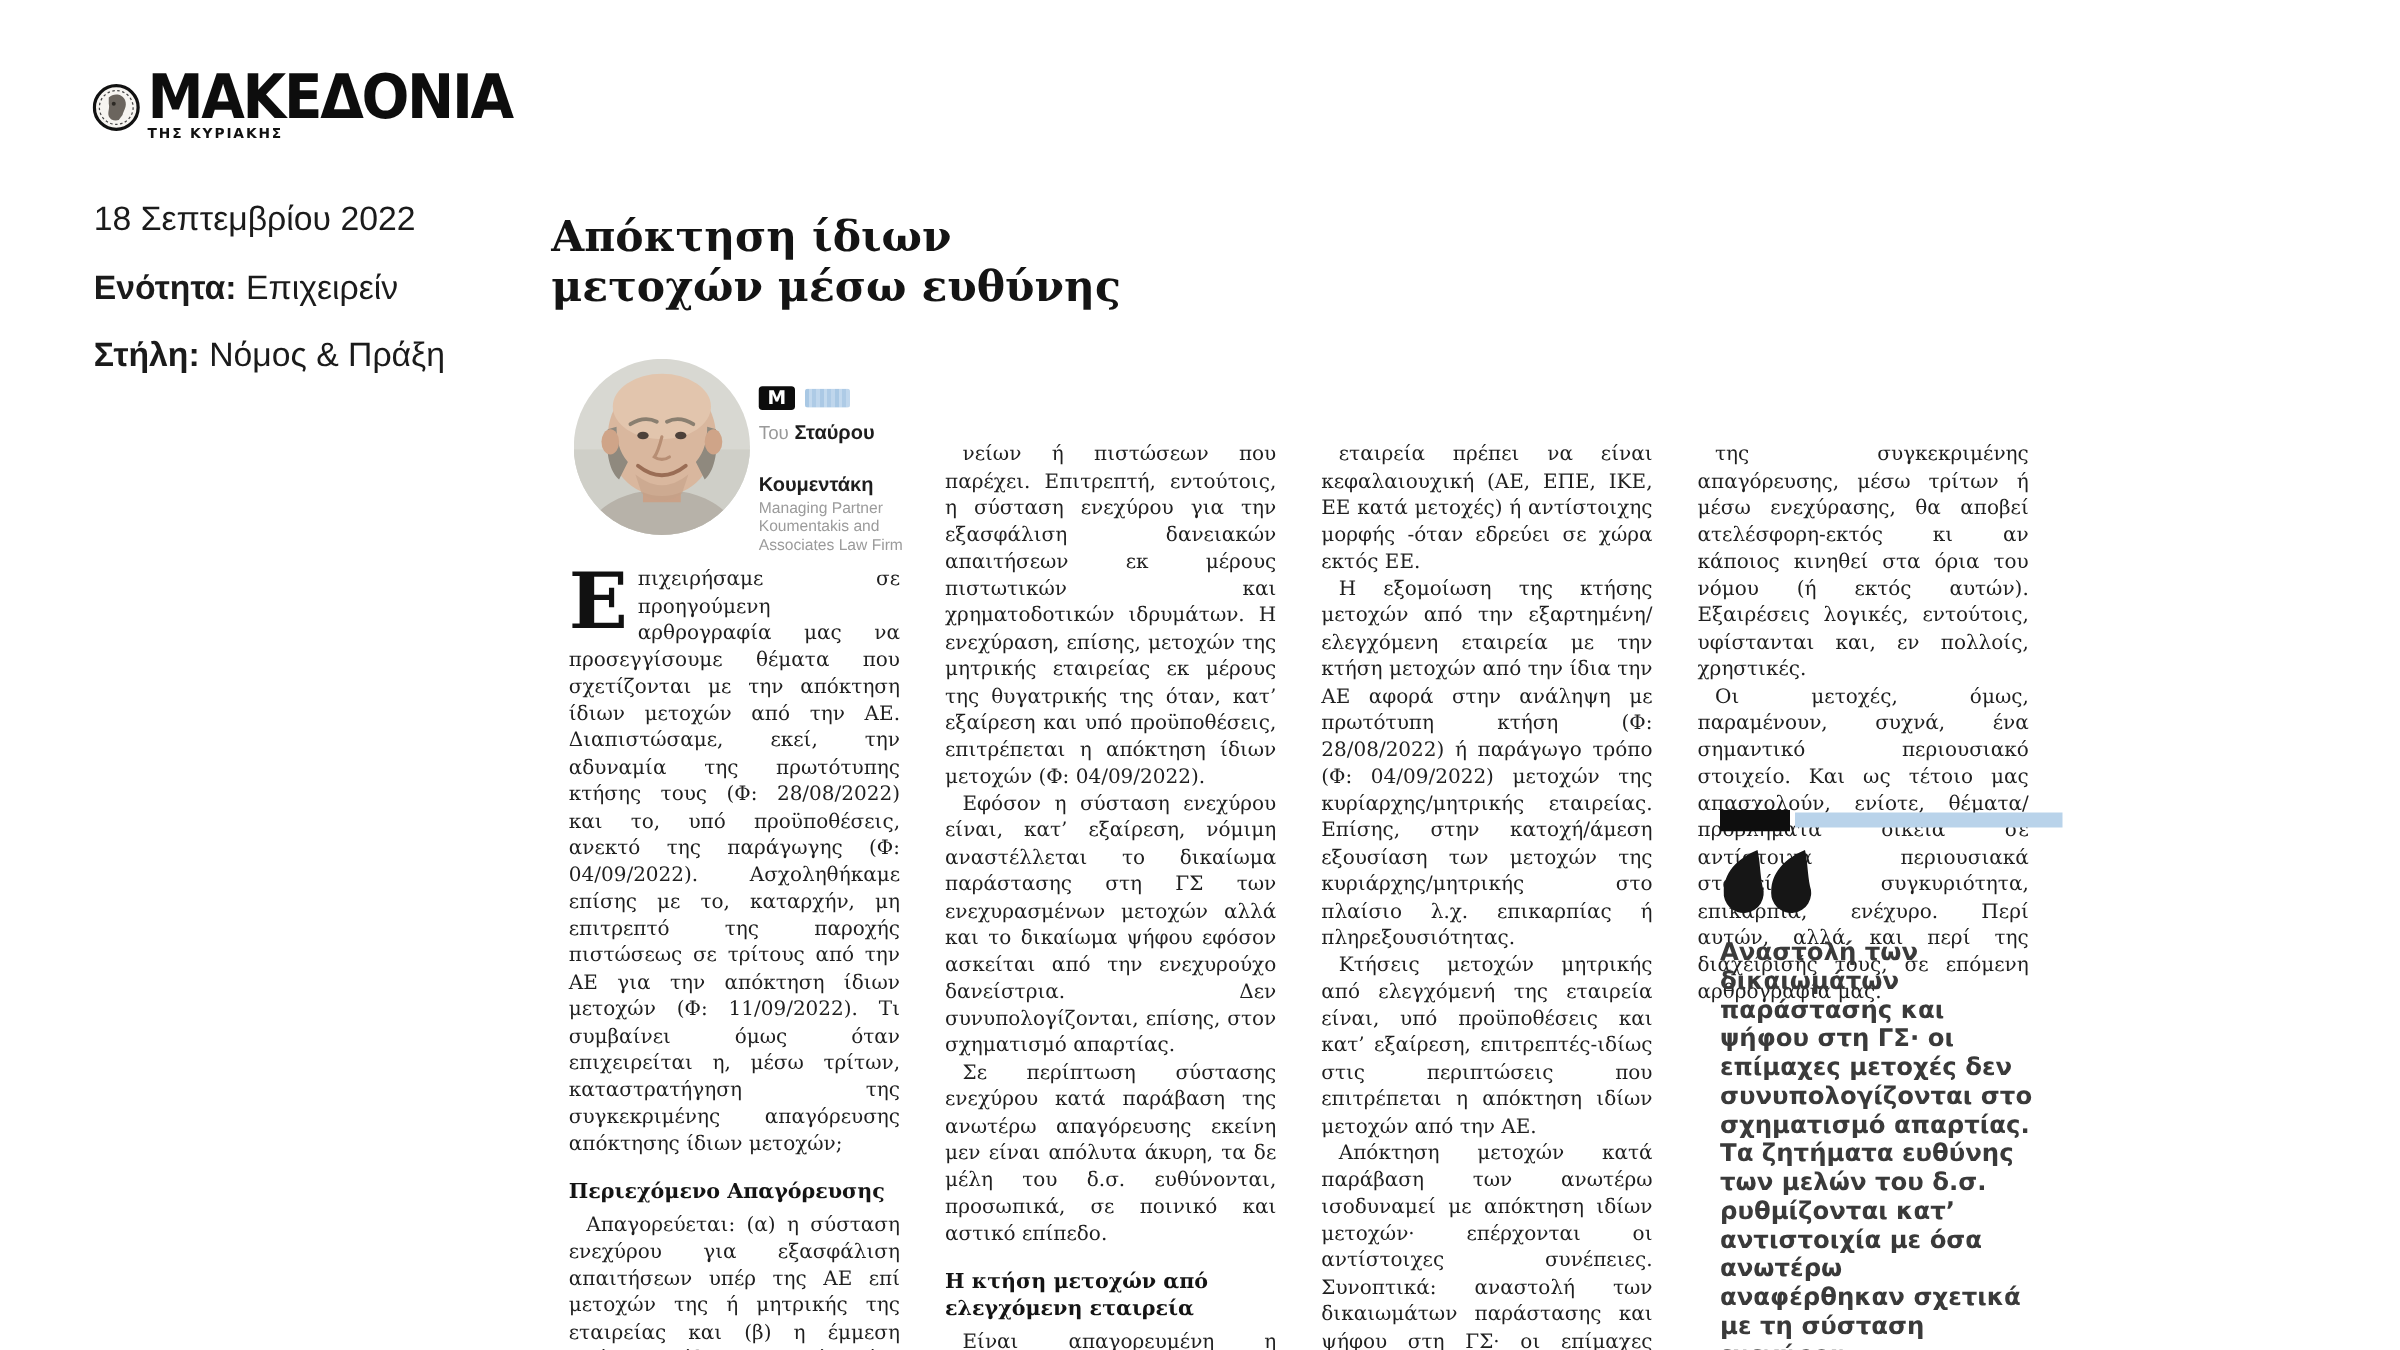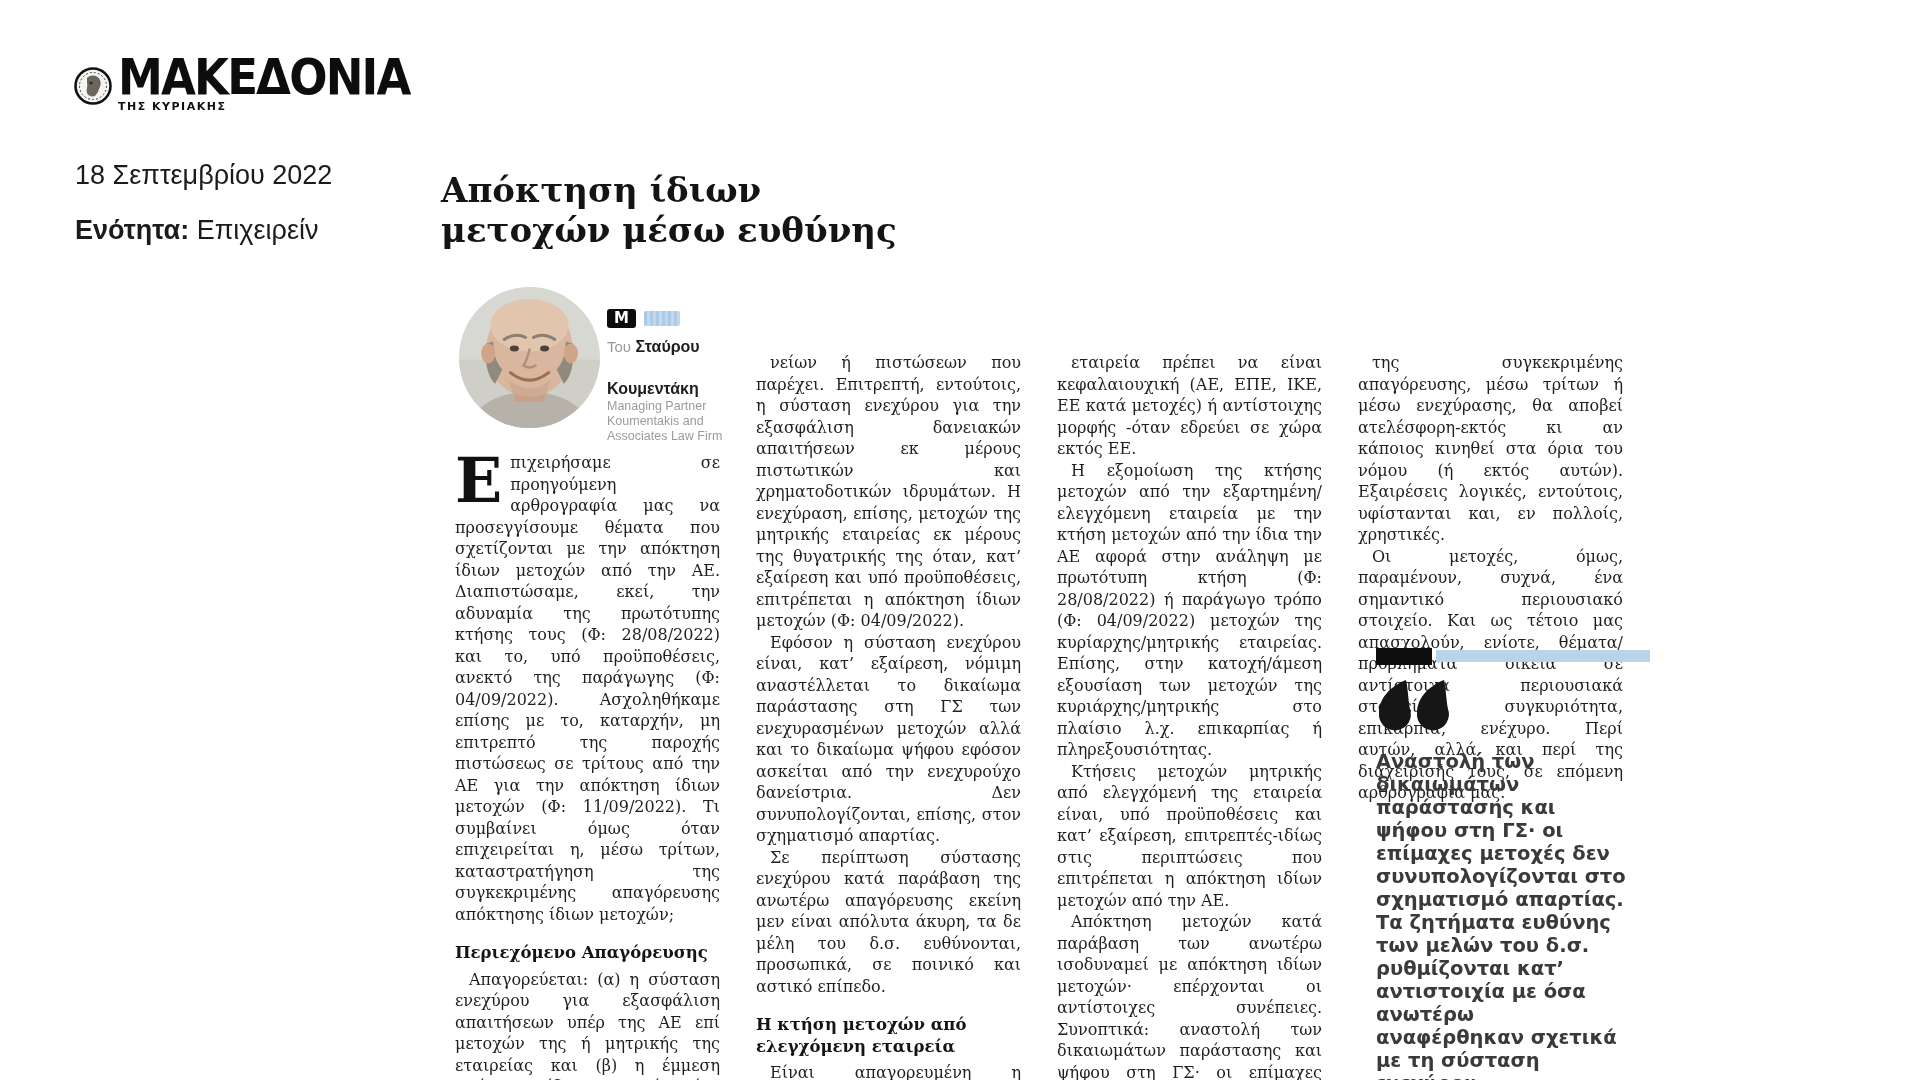--- a/index.html
+++ b/index.html
@@ -96,20 +96,24 @@
       <div class="tagline">ΤΗΣ ΚΥΡΙΑΚΗΣ</div>
     </div>
   </header>
 
   <section class="meta">
     <div class="meta-date">18 Σεπτεμβρίου 2022</div>
     <div class="meta-line">
       <span class="meta-label">Ενότητα:</span>
       <span>Επιχειρείν</span>
     </div>
+    <div class="meta-line">
+      <span class="meta-label">Στήλη:</span>
+      <span>Νόμος &amp; Πράξη</span>
+    </div>
   </section>
 
   <h1 class="title">
     <span>Απόκτηση ίδιων</span><br>
     <span>μετοχών μέσω ευθύνης</span>
   </h1>
 
   <div class="photo">
     <svg viewBox="0 0 140 140" width="141" height="141">
       <rect width="140" height="140" fill="#d8d8d2"></rect>

